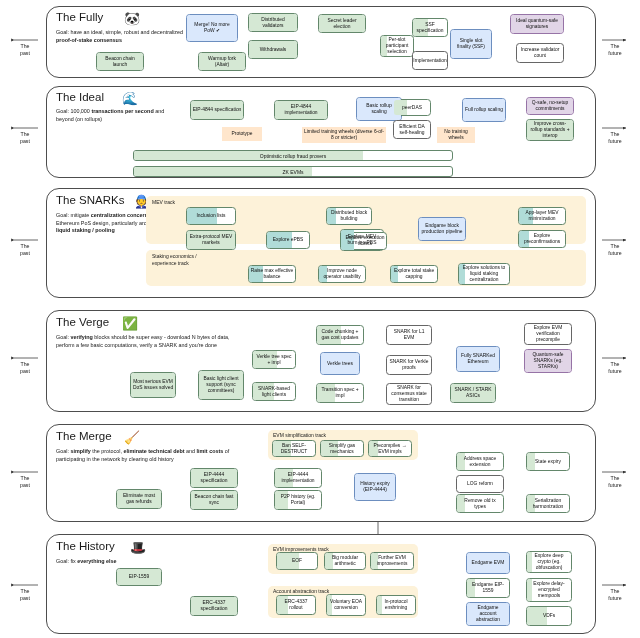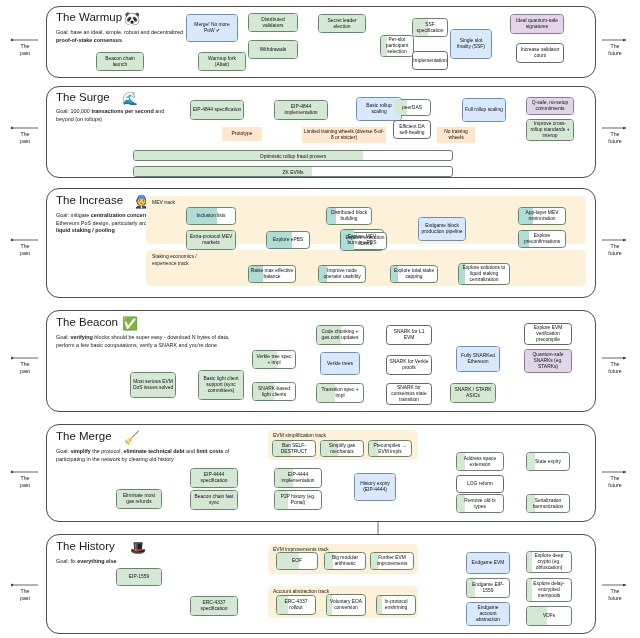--- a/index.html
+++ b/index.html
@@ -240,33 +240,33 @@
   <div class="edge-label" style="left:598px; top:475px;">The<br>future</div>
   <div class="edge-label" style="left:598px; top:588px;">The<br>future</div>
 
   <div class="section" style="left:46px; top:6px;   width:550px; height:72px;"></div>
   <div class="section" style="left:46px; top:86px;  width:550px; height:92px;"></div>
   <div class="section" style="left:46px; top:188px; width:550px; height:110px;"></div>
   <div class="section" style="left:46px; top:310px; width:550px; height:102px;"></div>
   <div class="section" style="left:46px; top:424px; width:550px; height:98px;"></div>
   <div class="section" style="left:46px; top:534px; width:550px; height:100px;"></div>
 
-  <div class="sec-title" style="left:56px; top:11px;">The Warmup</div>
+  <div class="sec-title" style="left:56px; top:11px;">The Fully</div>
   <div class="sec-icon" style="left:124px; top:12px;">🐼</div>
   <div class="sec-goal" style="left:56px; top:29px; width:130px;">Goal: have an ideal, simple, robust and decentralized <b>proof-of-stake consensus</b></div>
 
-  <div class="sec-title" style="left:56px; top:91px;">The Surge</div>
+  <div class="sec-title" style="left:56px; top:91px;">The Ideal</div>
   <div class="sec-icon" style="left:122px; top:92px;">🌊</div>
   <div class="sec-goal" style="left:56px; top:108px; width:125px;">Goal: 100,000 <b>transactions per second</b> and beyond (on rollups)</div>
 
-  <div class="sec-title" style="left:56px; top:194px;">The Increase</div>
+  <div class="sec-title" style="left:56px; top:194px;">The SNARKs</div>
   <div class="sec-icon" style="left:135px; top:195px;">🧑‍🔧</div>
   <div class="sec-goal" style="left:56px; top:212px; width:130px;">Goal: mitigate <b>centralization concerns</b> in the Ethereum PoS design, particularly around <b>MEV</b> and <b>liquid staking / pooling</b></div>
 
-  <div class="sec-title" style="left:56px; top:316px;">The Beacon</div>
+  <div class="sec-title" style="left:56px; top:316px;">The Verge</div>
   <div class="sec-icon" style="left:122px; top:317px;">✅</div>
   <div class="sec-goal" style="left:56px; top:334px; width:180px;">Goal: <b>verifying</b> blocks should be super easy - download N bytes of data, perform a few basic computations, verify a SNARK and you're done</div>
 
   <div class="sec-title" style="left:56px; top:430px;">The Merge</div>
   <div class="sec-icon" style="left:124px; top:431px;">🧹</div>
   <div class="sec-goal" style="left:56px; top:448px; width:175px;">Goal: <b>simplify</b> the protocol, <b>eliminate technical debt</b> and <b>limit costs</b> of participating in the network by clearing old history</div>
 
   <div class="sec-title" style="left:56px; top:540px;">The History</div>
   <div class="sec-icon" style="left:130px; top:541px;">🎩</div>
   <div class="sec-goal" style="left:56px; top:558px; width:150px;">Goal: fix <b>everything else</b></div>

